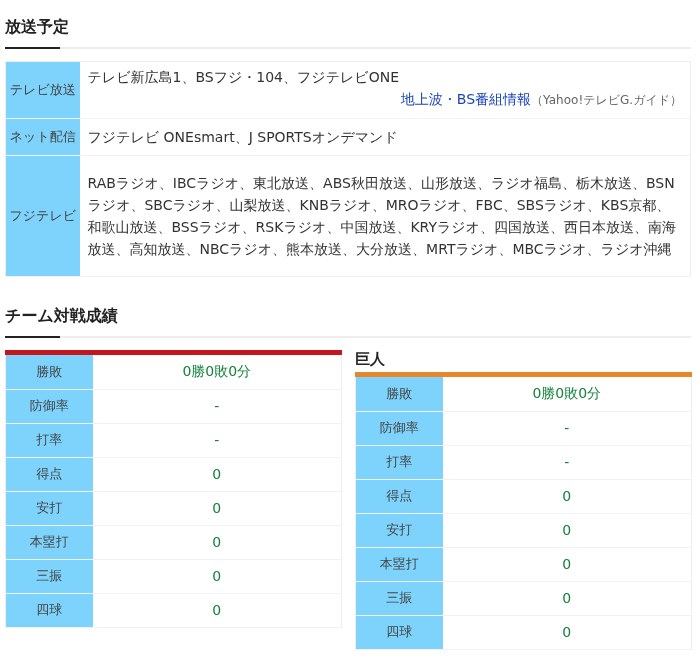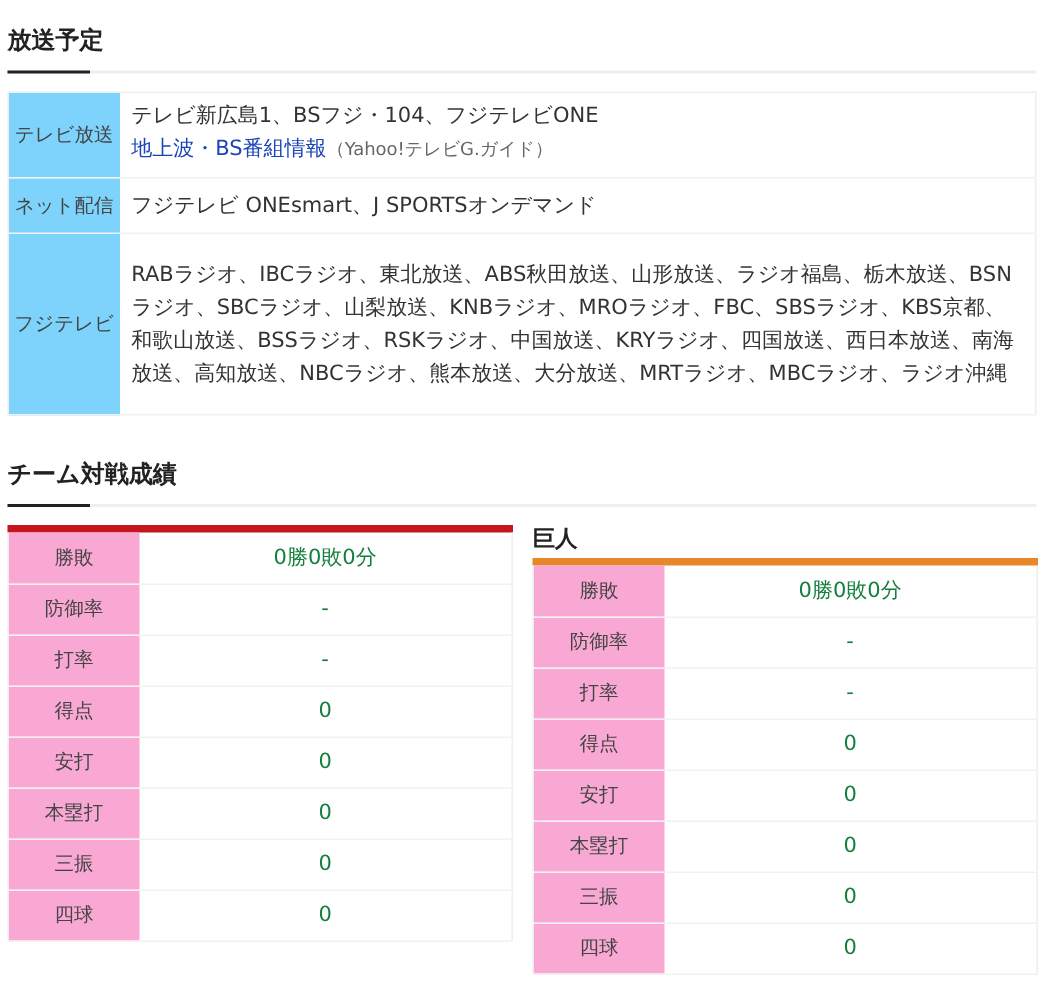--- a/index.html
+++ b/index.html
@@ -7,29 +7,29 @@
   body { font-family: "DejaVu Sans", "Liberation Sans", sans-serif; color: #333; font-size: 14px; }
   .section-title {
     position: absolute; left: 5px; font-size: 16px; font-weight: bold; color: #222;
   }
   .title-rule { position: absolute; left: 5px; width: 686px; height: 2px; background: #eee; }
   .title-rule .accent { position: absolute; left: 0; top: 0; width: 55px; height: 2px; background: #222; }
 
   table.bc { position: absolute; left: 5px; top: 61px; width: 686px; border-collapse: collapse; border: 1px solid #eee; }
   table.bc th { width: 74px; background: #7dd3fc; font-weight: normal; font-size: 13px; color: #444; text-align: center; vertical-align: middle; border-bottom: 1px solid #f2f2f2; }
   table.bc td { padding: 4px 8px 4px 8px; font-size: 14px; line-height: 22px; color: #333; border-bottom: 1px solid #f2f2f2; }
-  .link-row { font-size: 14px; }
+  .link-row { text-align: right; font-size: 14px; }
   .link-row a { color: #1a45b8; text-decoration: none; }
   .link-row .note { font-size: 12px; color: #666; }
 
   .team { position: absolute; top: 350px; width: 337px; }
   .team-name { font-size: 15px; font-weight: bold; color: #222; height: 22px; padding-left: 0; }
   .team-bar { height: 5px; }
   table.st { width: 100%; border-collapse: collapse; border: 1px solid #eee; border-top: none; }
-  table.st th { width: 87px; background: #f9a8d4; font-weight: normal; font-size: 13px; color: #444; height: 34px; text-align: center; border-bottom: 1px solid #f2f2f2; }
+  table.st th { width: 87px; background: #7dd3fc; font-weight: normal; font-size: 13px; color: #444; height: 34px; text-align: center; border-bottom: 1px solid #f2f2f2; }
   table.st td { text-align: center; font-size: 14px; color: #15803d; height: 34px; border-bottom: 1px solid #f2f2f2; }
 </style>
 </head>
 <body>
 
 <h2 class="section-title" style="top:17px;">放送予定</h2>
 <div class="title-rule" style="top:47px;">
     <div class="accent"></div>
   </div>
 

